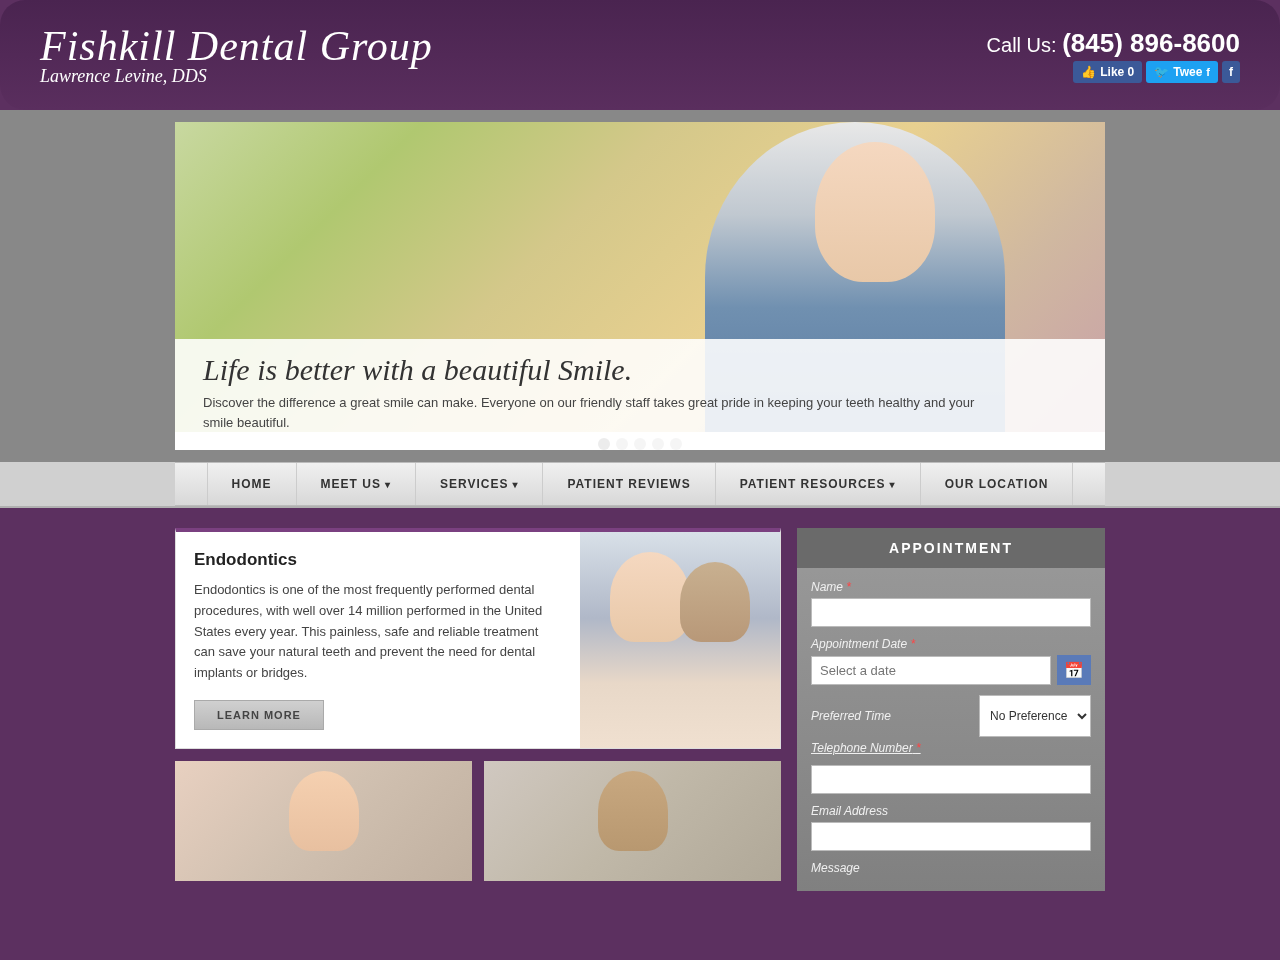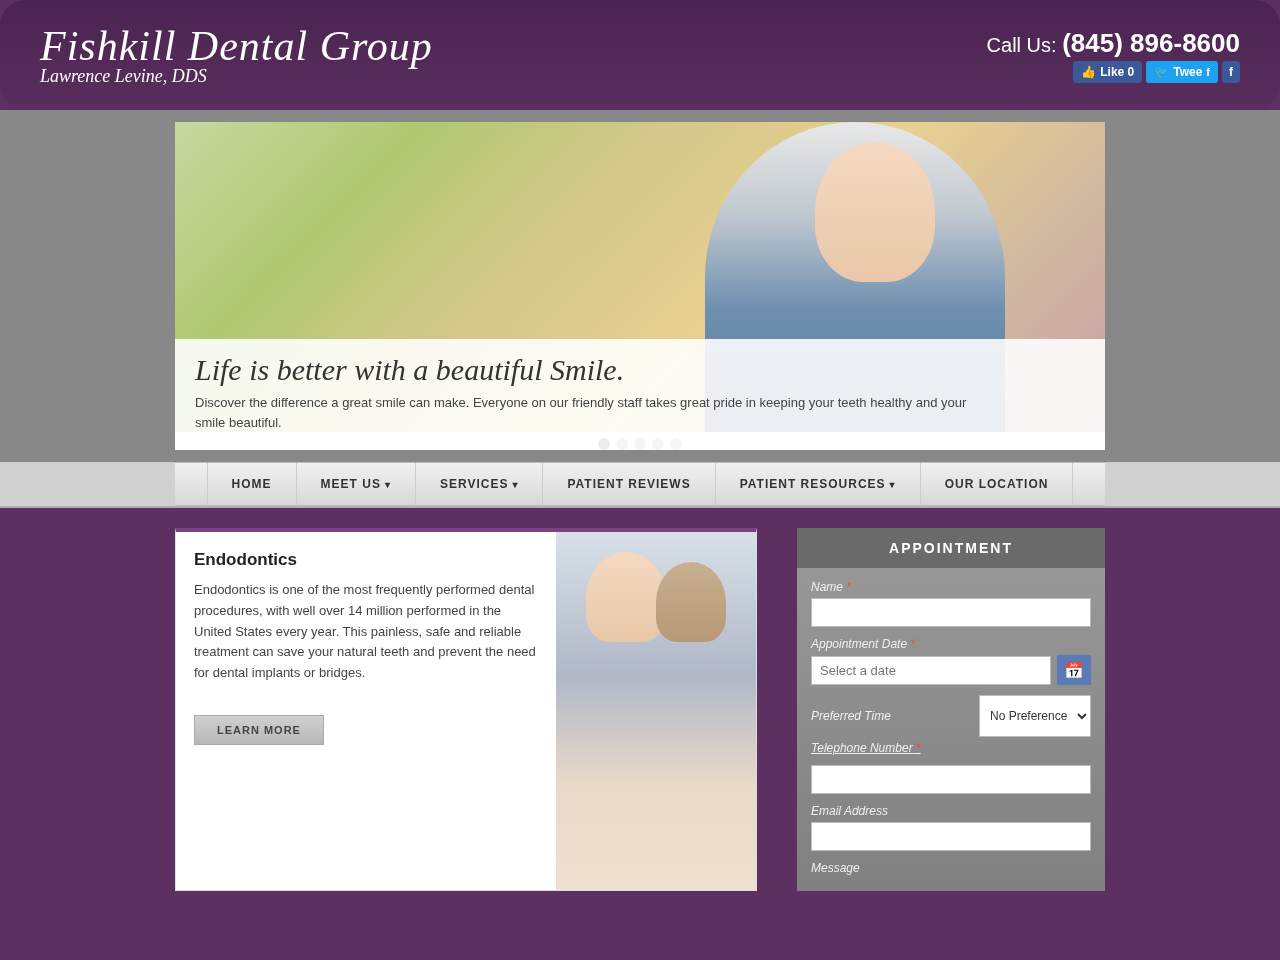--- a/index.html
+++ b/index.html
@@ -128,21 +128,21 @@
       height: 140px;
       background: linear-gradient(180deg, #f5d8c0 0%, #e8c8a8 100%);
       border-radius: 50% 50% 40% 40%;
     }
     .hero-overlay {
       position: absolute;
       bottom: 0;
       left: 0;
       right: 0;
       background: rgba(255,255,255,0.88);
-      padding: 14px 20px 18px 20px;
+      padding: 14px 20px 18px 28px;
     }
     .hero-tagline {
       font-family: 'Times New Roman', serif;
       font-style: italic;
       font-size: 30px;
       color: #333;
       margin-bottom: 6px;
     }
     .hero-desc {
       font-size: 13px;
@@ -202,21 +202,21 @@
       margin: 0 auto;
       padding: 20px 0;
       display: flex;
       gap: 16px;
     }
 
     
     .content-area {
       flex: 1;
       display: flex;
-      flex-direction: row;
+      flex-direction: column;
       gap: 12px;
     }
 
     
     .content-card {
       background: #fff;
       border: 1px solid #ddd;
       border-top: 4px solid #7a4080;
       display: flex;
       overflow: hidden;
@@ -228,21 +228,21 @@
     .card-title {
       font-size: 17px;
       font-weight: bold;
       color: #222;
       margin-bottom: 10px;
     }
     .card-body {
       font-size: 13px;
       color: #444;
       line-height: 1.6;
-      margin-bottom: 31px;
+      margin-bottom: 16px;
     }
     .learn-more-btn {
       display: inline-block;
       padding: 8px 22px;
       background: linear-gradient(180deg, #d0d0d0 0%, #b8b8b8 100%);
       border: 1px solid #aaa;
       color: #444;
       font-size: 11px;
       font-weight: bold;
       letter-spacing: 1px;

